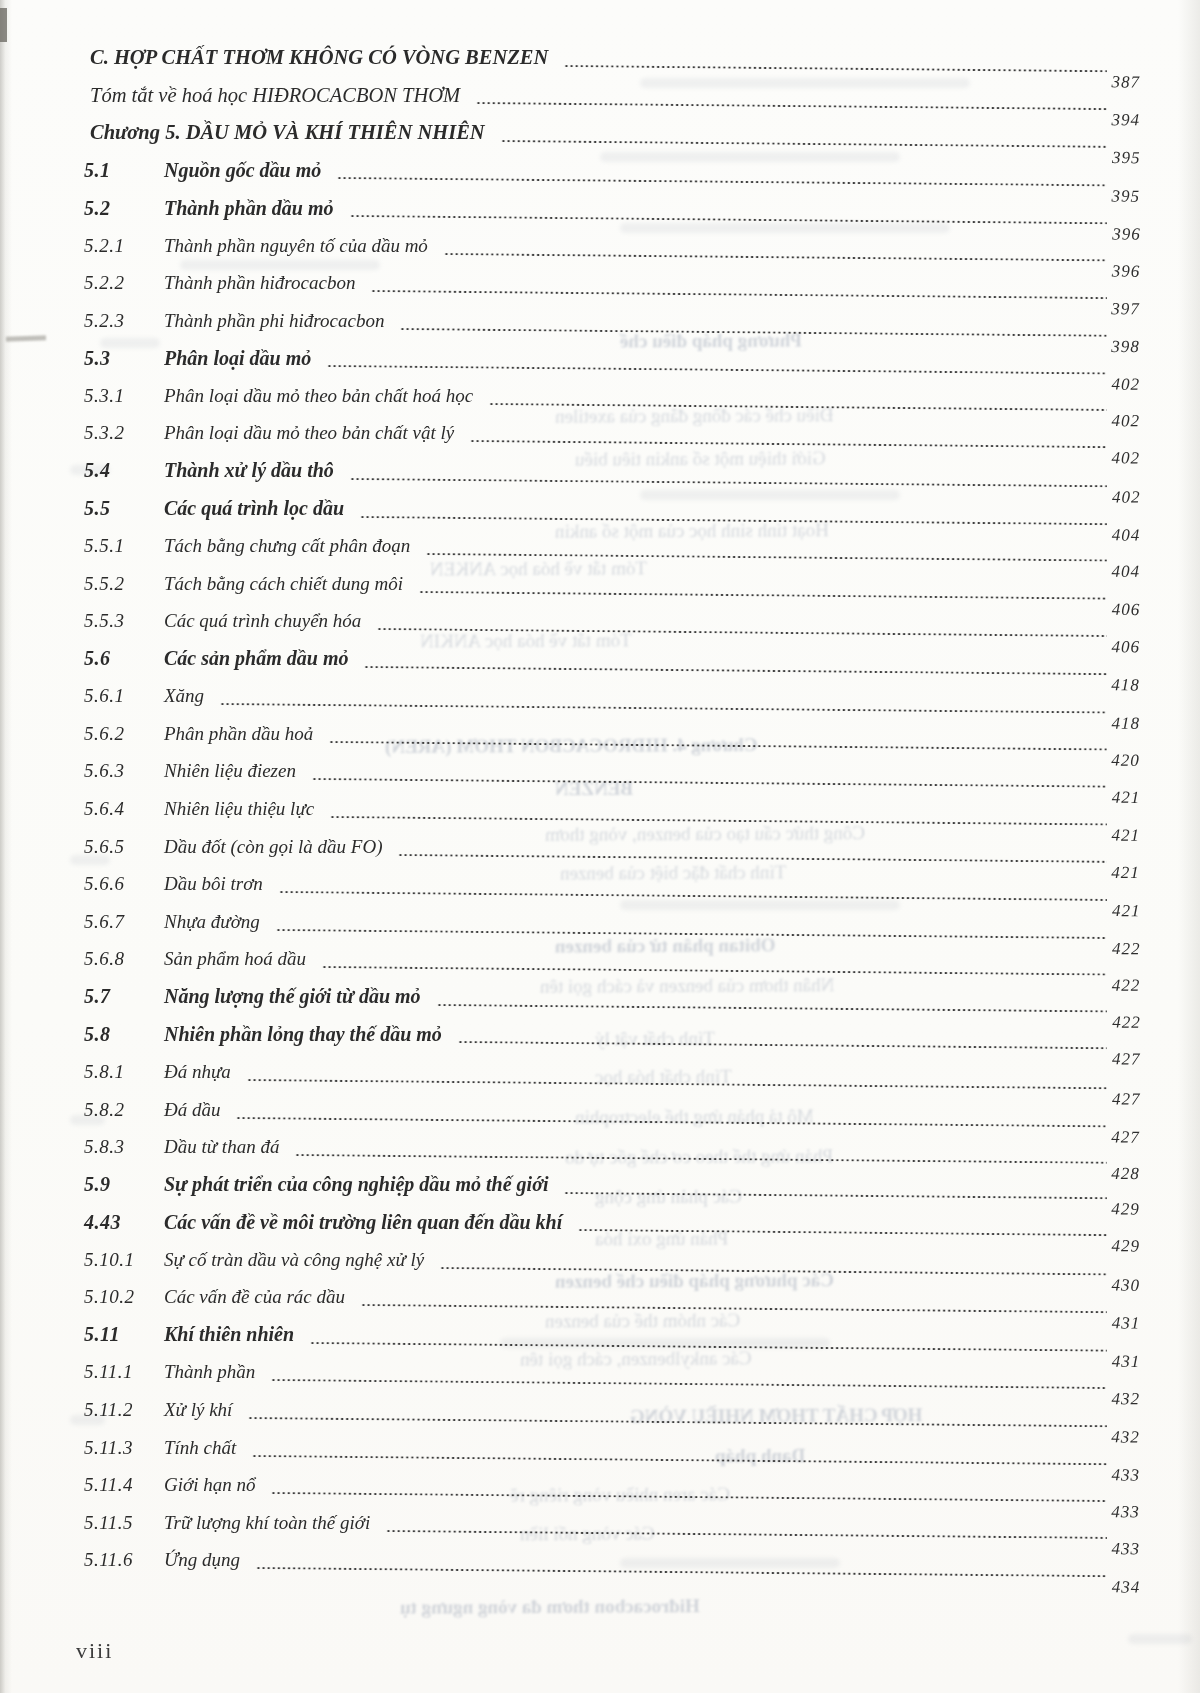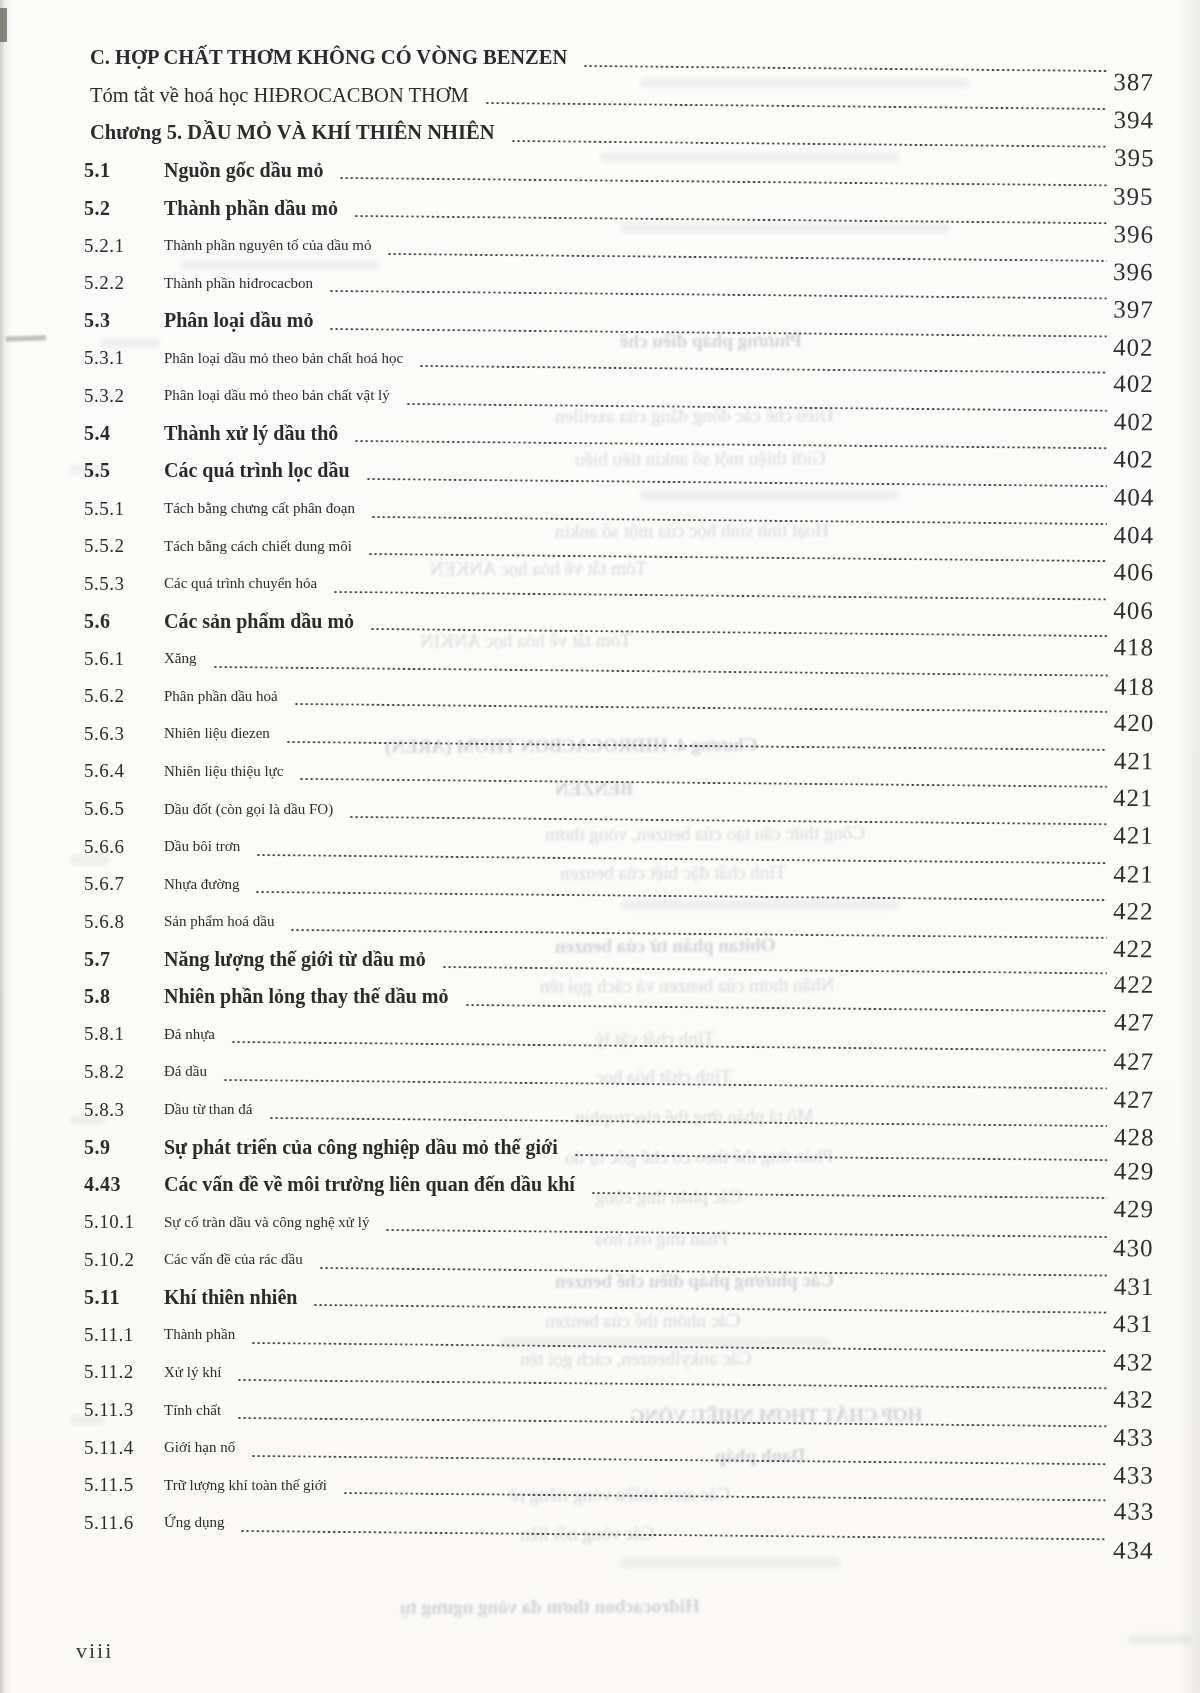--- a/index.html
+++ b/index.html
@@ -39,45 +39,45 @@
     font-size:19px;
     color:#7e8aa0;
     opacity:.30;
     filter:blur(0.9px);
     transform:scaleX(-1) rotate(0.3deg);
     pointer-events:none;
   }
   .ghost.gb{font-weight:700;opacity:.34;}
   
   .toc{
-    position:absolute;left:84px;top:39px;right:44px;
+    position:absolute;left:84px;top:39px;right:44px;font-style:italic;
   }
   .row{
     display:flex;align-items:center;height:37.57px;
   }
   .row .num{
     flex:none;width:80px;font-size:19px;letter-spacing:0.5px;
   }
   .row .title{
-    flex:none;font-size:15px;margin-right:8px;white-space:nowrap;
+    flex:none;font-size:19px;margin-right:8px;white-space:nowrap;
   }
   .row.b .num,.row.b .title{font-weight:700;font-size:20px;}
   .row.top .title{margin-left:6px;font-size:20.5px;}
   .row.top.b .title{font-weight:700;}
   .lead{
     flex:1;display:flex;align-items:center;min-width:30px;
     transform:rotate(0.55deg);transform-origin:0 50%;
   }
   .dots{
     flex:1;height:4px;margin:13px 5px 0 8px;
     background-image:radial-gradient(circle, #3c3c3c 1.05px, rgba(0,0,0,0) 1.5px);
     background-size:5.1px 4px;background-repeat:repeat-x;background-position:0 1px;
   }
   .pnum{
-    flex:none;min-width:44px;text-align:center;font-size:25px;
+    flex:none;min-width:44px;text-align:left;font-size:17px;
     letter-spacing:1px;transform:translateY(7px);color:#2e2e2e;margin-top:24px;
   }
   .footer{
     position:absolute;left:76px;top:1638px;
     font-size:22px;letter-spacing:2px;color:#3a3a3a;
   }
 </style>
 </head>
 <body>
 
@@ -187,20 +187,28 @@
 
   <div class="row">
     <span class="num">5.2.2</span>
     <span class="title">Thành phần hiđrocacbon</span>
     <span class="lead">
       <span class="dots"></span>
       <span class="pnum">397</span>
     </span>
   </div>
 
+  <div class="row">
+    <span class="num">5.2.3</span>
+    <span class="title">Thành phần phi hiđrocacbon</span>
+    <span class="lead">
+      <span class="dots"></span>
+      <span class="pnum">398</span>
+    </span>
+  </div>
 
   <div class="row b">
     <span class="num">5.3</span>
     <span class="title">Phân loại dầu mỏ</span>
     <span class="lead">
       <span class="dots"></span>
       <span class="pnum">402</span>
     </span>
   </div>
 

